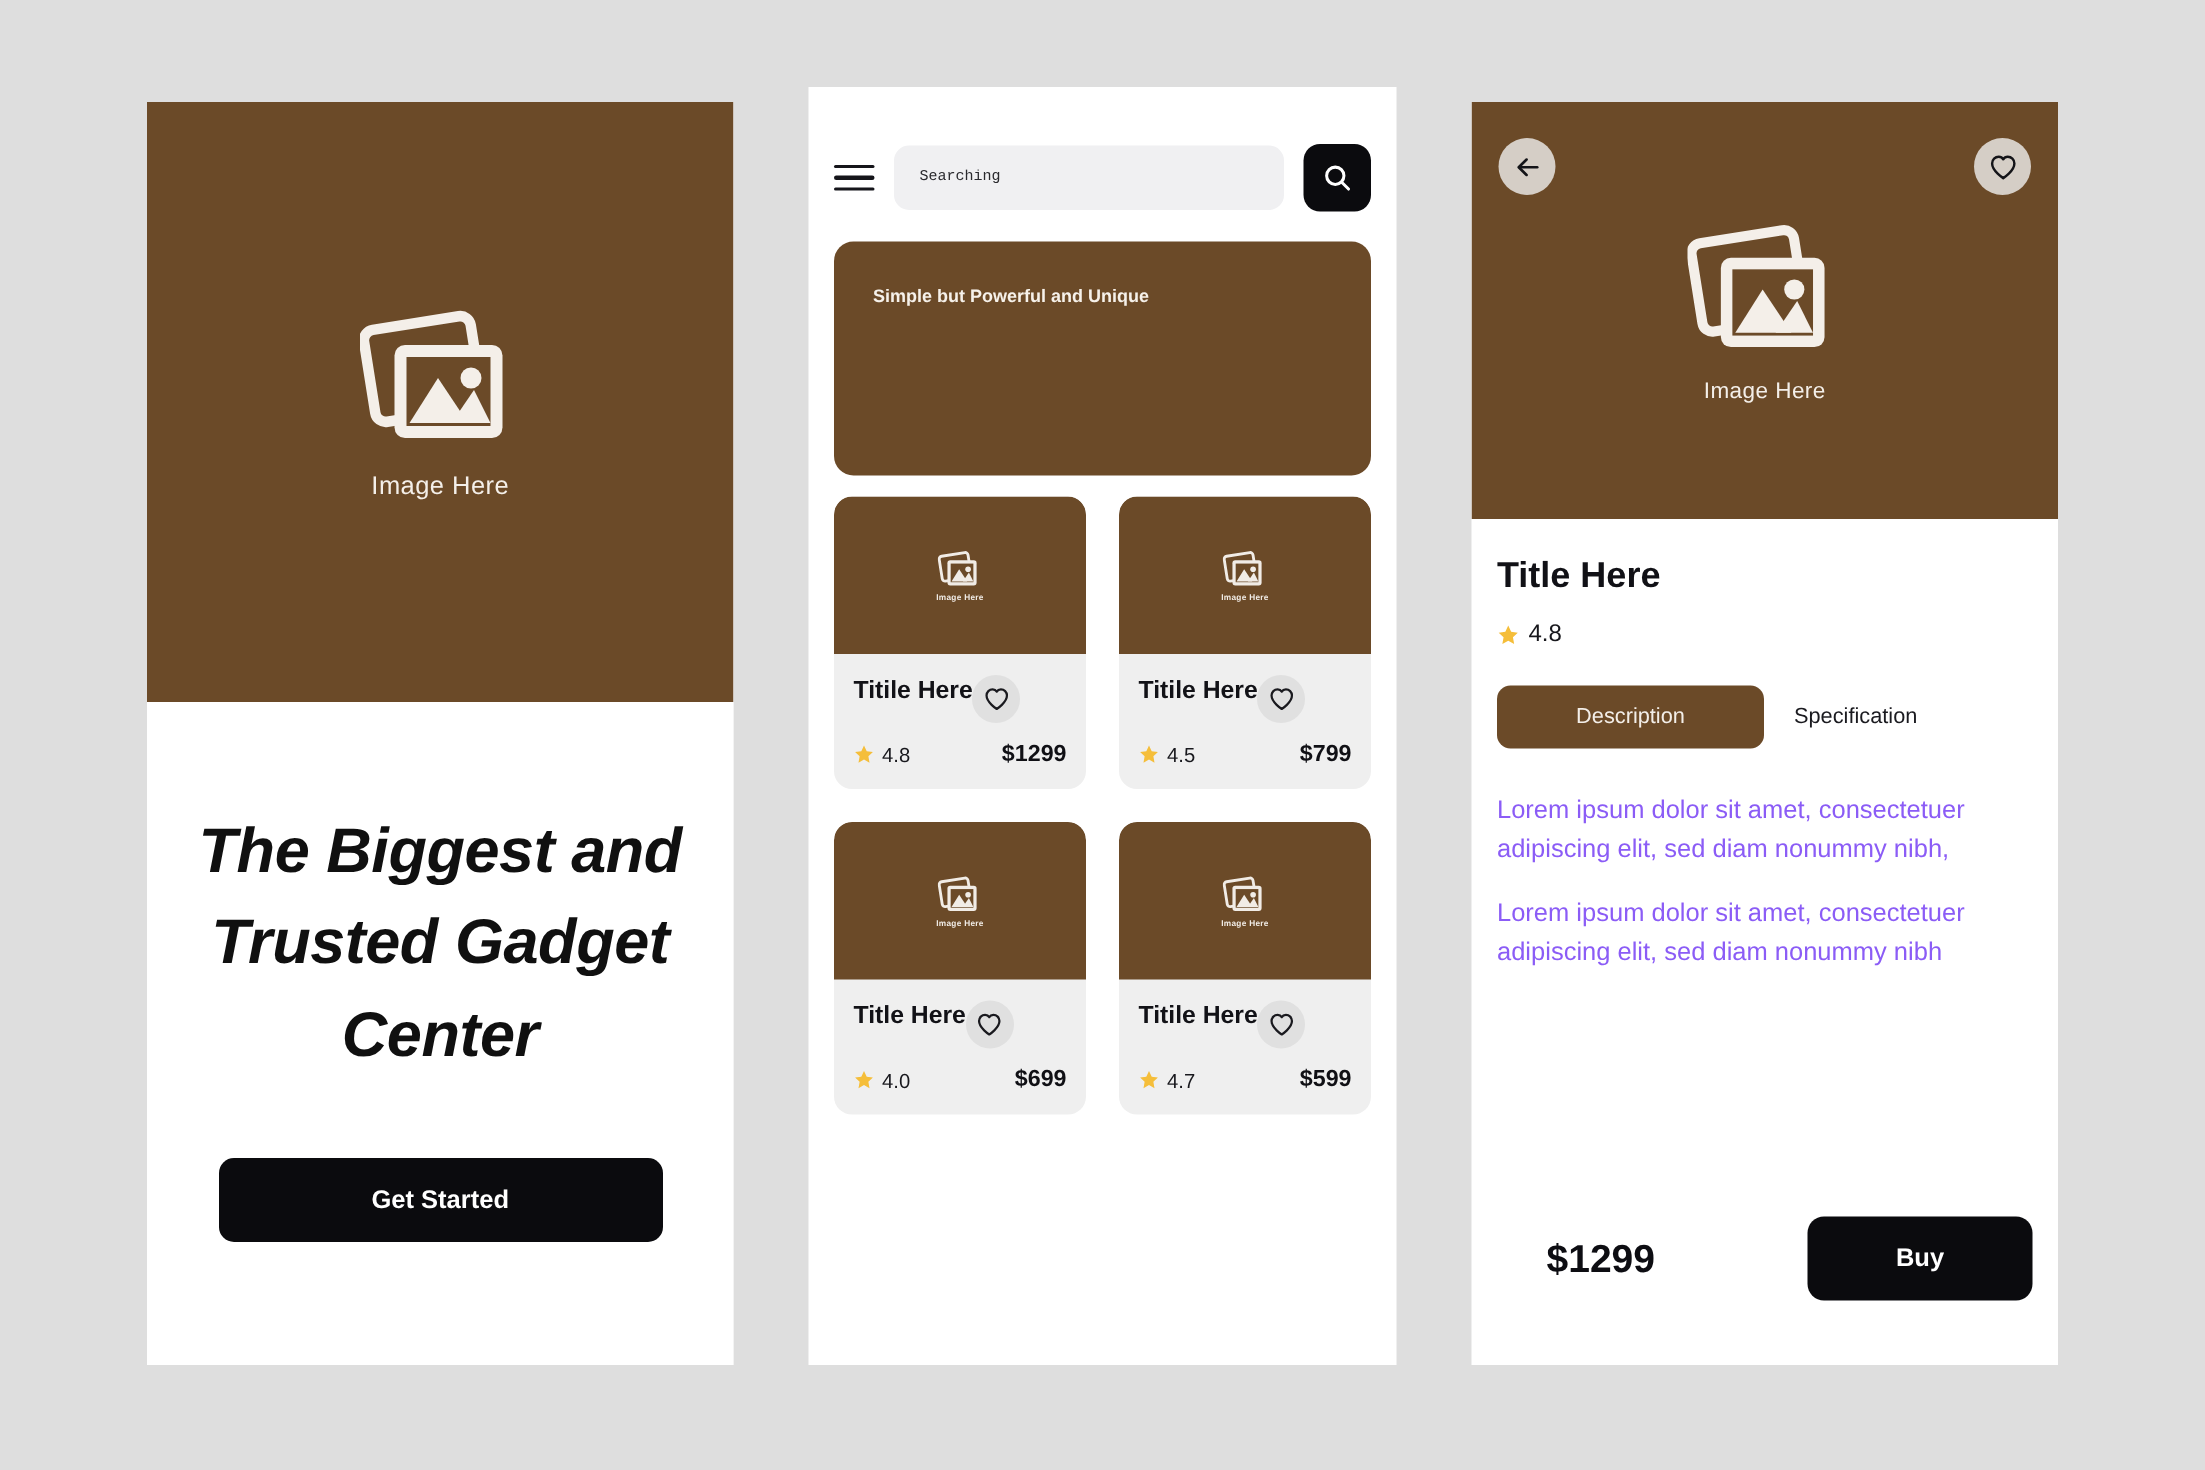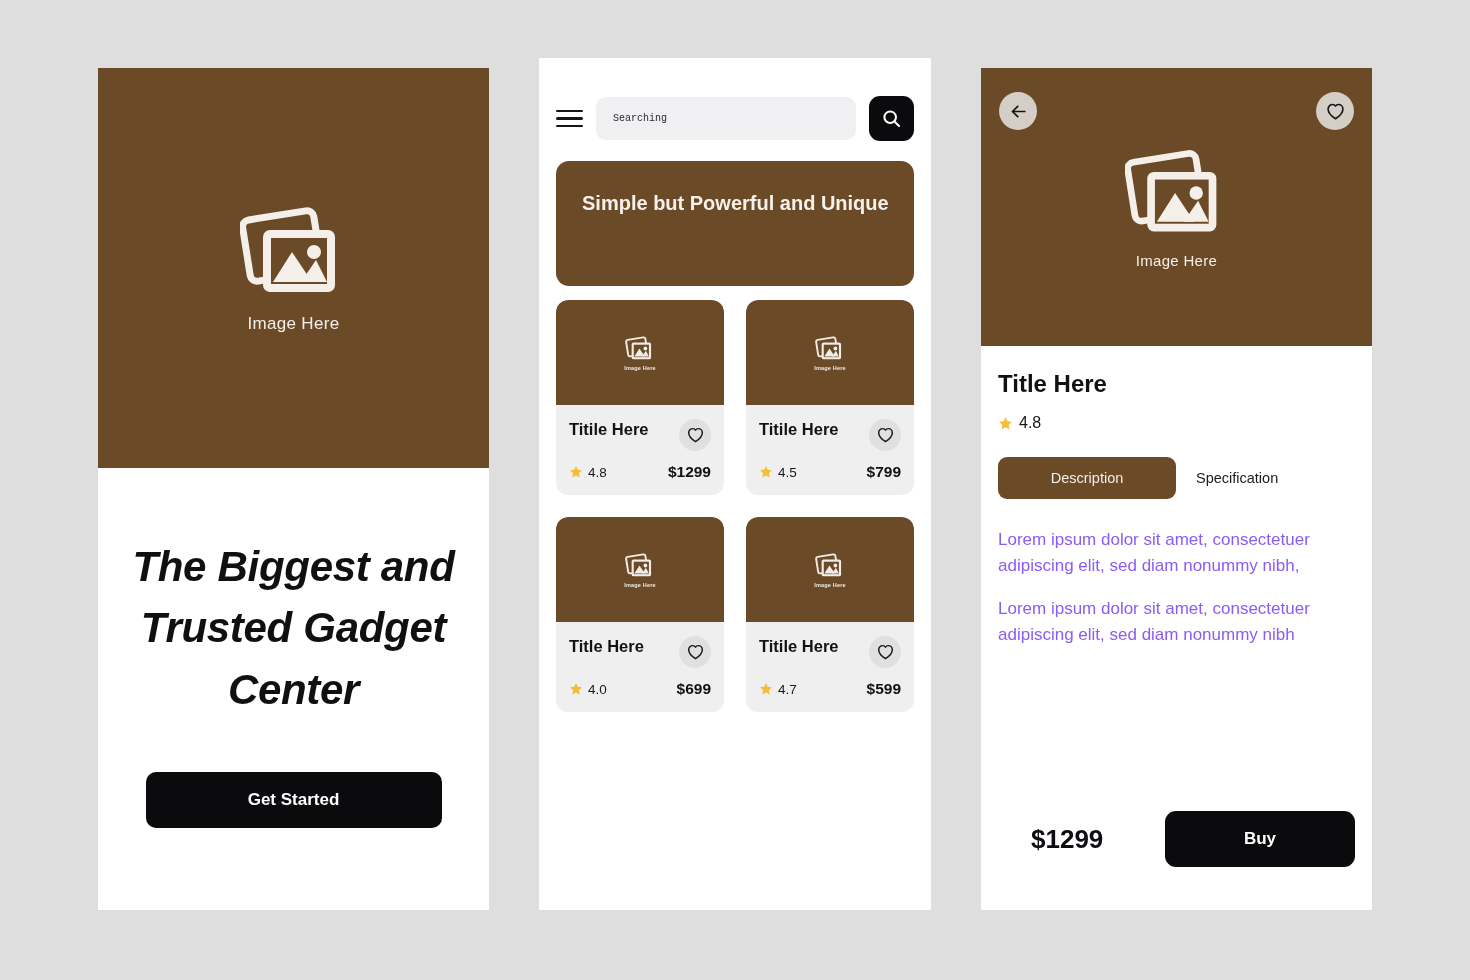--- a/index.html
+++ b/index.html
@@ -97,25 +97,25 @@
     border: none;
     border-radius: 11px;
     display: flex; align-items: center; justify-content: center;
     cursor: pointer;
     flex-shrink: 0;
   }
   .promo-banner {
     margin-top: 20px;
     background: #6b4a28;
     border-radius: 13px;
-    height: 125px;
+    height: 156px;
     padding: 28px 0 0 26px;
     color: #f6f1ea;
     font-weight: 700;
-    font-size: 20px;
+    font-size: 12px;
     line-height: 1.42;
   }
   .section-title {
     margin-top: 28px;
     font-size: 20px;
     font-weight: 700;
     color: #111116;
   }
   .grid {
     margin-top: 14px;
@@ -139,21 +139,21 @@
     border-radius: 12px 12px 0 0;
   }
   .p-card-img .mini-label {
     color: #f1ece6;
     font-size: 5.5px;
     margin-top: 3px;
     font-weight: 600;
     letter-spacing: .2px;
   }
   .p-card-body { padding: 14px 13px 14px 13px; }
-  .p-card-top { display: flex; align-items: flex-start; justify-content: space-between; }
+  .p-card-top { display: flex; align-items: flex-start; justify-content: flex-start; }
   .p-card-title {
     font-size: 16.5px;
     font-weight: 600;
     color: #121217;
     line-height: 1.3;
     max-width: 86px;
   }
   .fav-btn {
     width: 32px; height: 32px;
     border-radius: 50%;
@@ -222,21 +222,21 @@
   }
   .desc-p + .desc-p { margin-top: 18px; }
   .buy-row {
     margin-top: auto;
     margin-bottom: 43px;
     display: flex;
     align-items: center;
     justify-content: space-between;
   }
   .buy-price { font-size: 26px; font-weight: 700; color: #0d0d12; margin-left: 33px; }
-  .buy-btn { width: 190px; height: 56px; font-size: 17px; border-radius: 11px; }
+  .buy-btn { width: 150px; height: 56px; font-size: 17px; border-radius: 11px; }
 </style>
 </head>
 <body>
 
 <div class="canvas">
 
   <div class="screen" id="screen-onboarding">
     <div class="hero-brown">
       <div class="img-ph">
         <svg width="108" height="100" viewBox="0 0 108 100">

